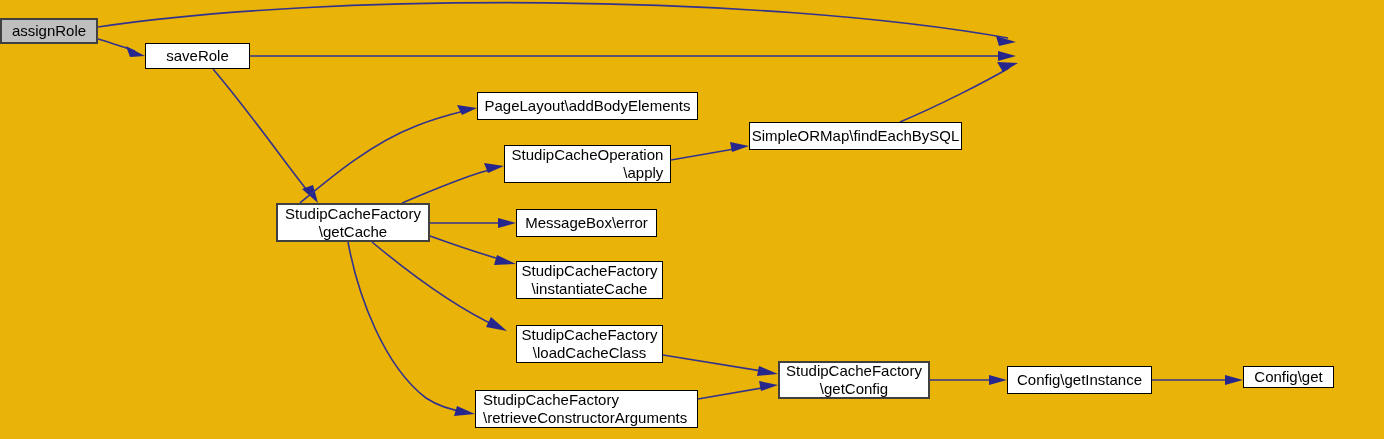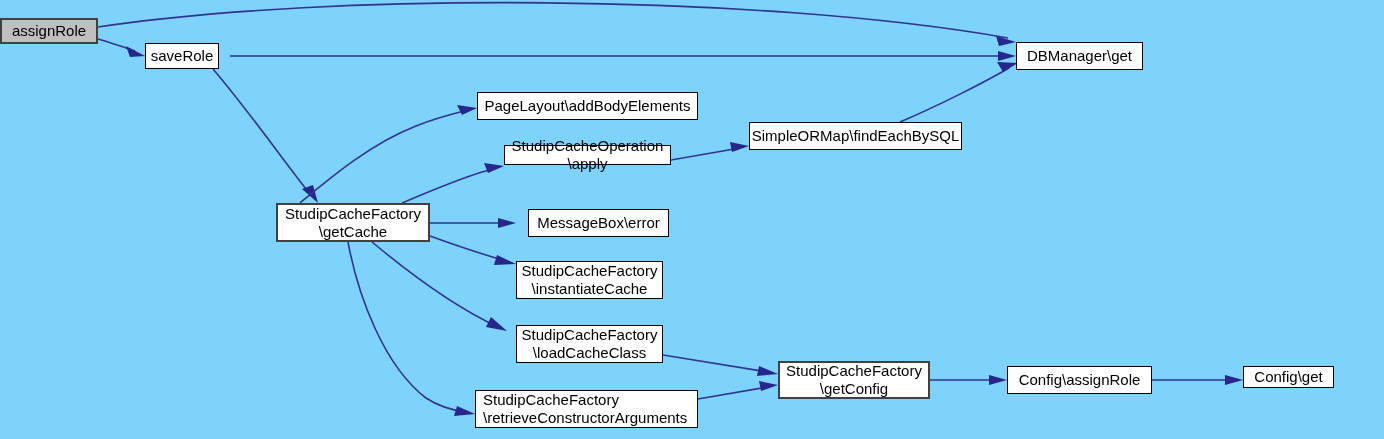--- a/index.html
+++ b/index.html
@@ -7,21 +7,21 @@
     padding: 0;
     background: #ffffff;
   }
   body {
     font-family: "Liberation Sans", sans-serif;
   }
   #graph-root {
     position: relative;
     width: 1384px;
     height: 439px;
-    background: #7dd3fc;
+    background: #eab308;
     overflow: hidden;
   }
   #edge-layer {
     position: absolute;
     left: 0;
     top: 0;
     width: 1384px;
     height: 439px;
   }
   .node {
@@ -125,32 +125,31 @@
       <g>
         <path class="edge-path" d="M930,380 L997,380" stroke="#33338d"></path>
         <polygon class="edge-head" points="1007,380 989,375 989,385" fill="#26268c"></polygon>
       </g>
       <g>
         <path class="edge-path" d="M1152,380 L1233,380" stroke="#33338d"></path>
         <polygon class="edge-head" points="1243,380 1225,375 1225,385" fill="#26268c"></polygon>
       </g>
     </svg>
 <div class="node highlight" style="left: 0px; top: 18px; width: 98px; height: 26px;">assignRole</div>
-    <div class="node" style="left: 145px; top: 43px; width: 74px; height: 26px;">saveRole</div>
-    <div class="node" style="left: 1016px; top: 42px; width: 127px; height: 28px;">DBManager\get</div>
+    <div class="node" style="left: 145px; top: 43px; width: 105px; height: 26px;">saveRole</div>
     <div class="node" style="left: 477px; top: 92px; width: 221px; height: 28px;">PageLayout\addBodyElements</div>
     <div class="node" style="left: 749px; top: 122px; width: 213px; height: 28px;">SimpleORMap\findEachBySQL</div>
-    <div class="node" style="left: 504px; top: 145px; width: 167px; height: 20px;">StudipCacheOperation
+    <div class="node" style="left: 504px; top: 145px; width: 167px; height: 38px; text-align: right;">StudipCacheOperation
 \apply</div>
     <div class="node focus" style="left: 276px; top: 203px; width: 154px; height: 39px;">StudipCacheFactory
 \getCache</div>
-    <div class="node" style="left: 528px; top: 209px; width: 141px; height: 28px;">MessageBox\error</div>
+    <div class="node" style="left: 516px; top: 209px; width: 141px; height: 28px;">MessageBox\error</div>
     <div class="node" style="left: 516px; top: 261px; width: 147px; height: 38px;">StudipCacheFactory
 \instantiateCache</div>
     <div class="node" style="left: 516px; top: 325px; width: 147px; height: 38px;">StudipCacheFactory
 \loadCacheClass</div>
     <div class="node leftalign" style="left: 475px; top: 390px; width: 223px; height: 38px;">StudipCacheFactory
 \retrieveConstructorArguments</div>
     <div class="node focus" style="left: 778px; top: 361px; width: 152px; height: 38px;">StudipCacheFactory
 \getConfig</div>
-    <div class="node" style="left: 1007px; top: 366px; width: 145px; height: 28px;">Config\assignRole</div>
+    <div class="node" style="left: 1007px; top: 366px; width: 145px; height: 28px;">Config\getInstance</div>
     <div class="node" style="left: 1243px; top: 366px; width: 91px; height: 22px;">Config\get</div>
   </div>
 
 </body></html>

